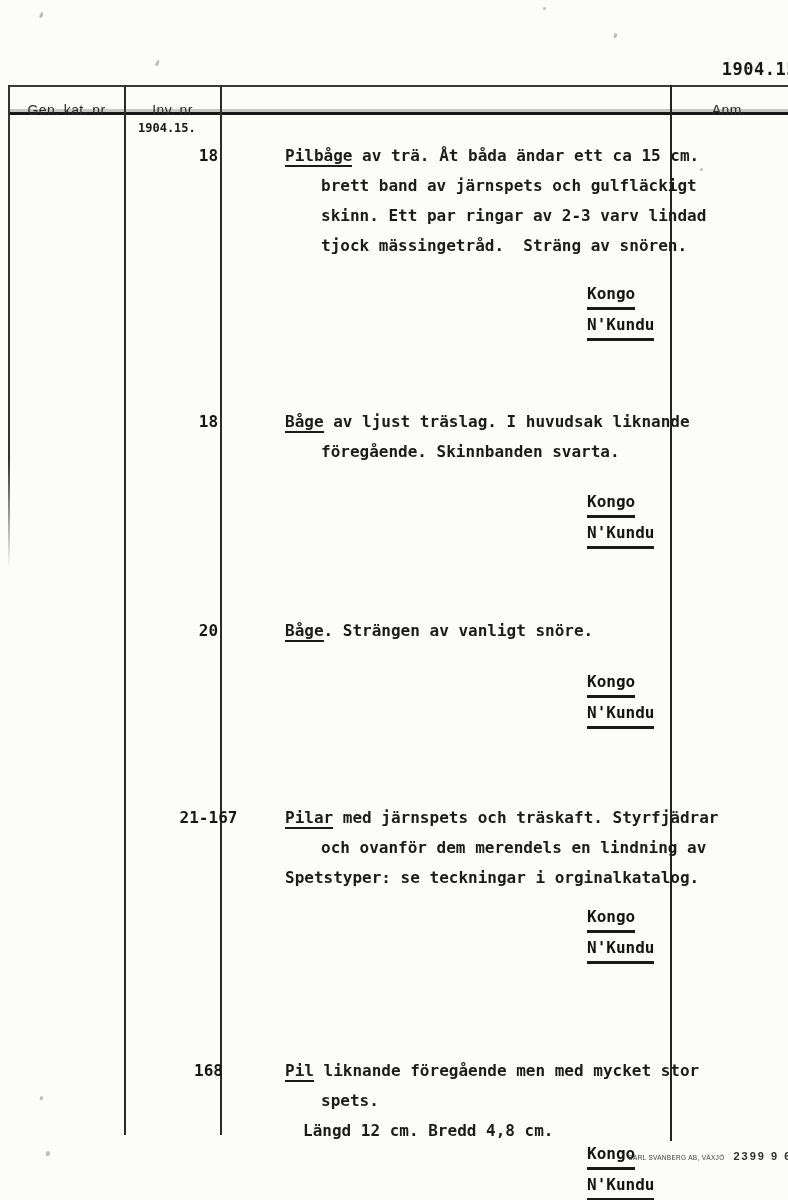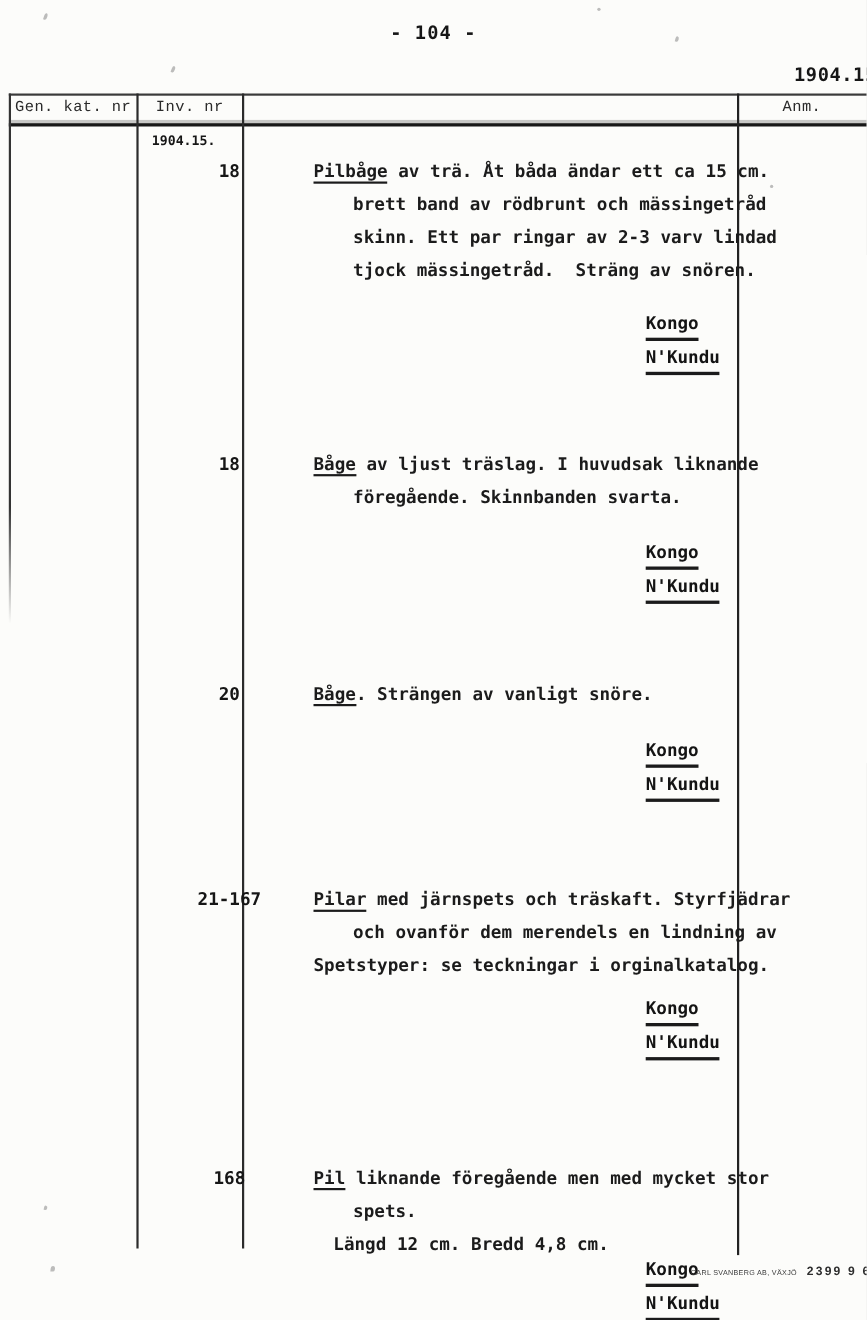--- a/index.html
+++ b/index.html
@@ -21,21 +21,21 @@
   .hline{position:absolute;left:8px;right:0;background:#242424;}
   .line-top{top:85px;height:2px;background:#3a3a3a;}
   .line-header-bottom{top:112px;height:3px;background:#171717;box-shadow:0 -3px 0 rgba(40,40,40,.25);}
   .vline{position:absolute;width:2px;background:#2b2b2b;}
   .v-left{left:8px;top:85px;height:482px;
     background:linear-gradient(#333 0 78%,rgba(51,51,51,0) 100%);}
   .v-1{left:124px;top:85px;height:1050px;}
   .v-2{left:220px;top:85px;height:1050px;}
   .v-3{left:670px;top:85px;height:1056px;background:#222;}
   
-  .hdr{position:absolute;top:90px;font-family:Liberation Mono, monospace;
+  .hdr{position:absolute;top:102px;font-family:Liberation Sans, sans-serif;
     font-size:14px;color:#2a2a2a;text-align:center;letter-spacing:.4px;}
   .hdr-gen{left:8px;width:117px;}
   .hdr-inv{left:124px;width:97px;}
   .hdr-anm{left:670px;width:118px;}
   
   .series-label{position:absolute;left:138px;top:121px;font-size:12px;}
   .entry{position:absolute;left:124px;width:664px;display:grid;grid-template-columns:97px 1fr;padding-left:36px;}
   .entry-0{top:141px;} .entry-1{top:407px;} .entry-2{top:616px;} .entry-3{top:803px;} .entry-4{top:1056px;}
   .inv{font-size:16px;line-height:30px;text-align:center;font-weight:bold;color:#161616;}
   .desc{font-size:16px;}
@@ -75,42 +75,41 @@
 
   <div class="speck sp1"></div>
   <div class="speck sp2"></div>
   <div class="speck sp3"></div>
   <div class="speck sp4"></div>
   <div class="speck sp5"></div>
   <div class="speck sp6"></div>
   <div class="speck sp7"></div>
   <div class="speck sp8"></div>
 
-  <div class="page-number tw">- 104 -</div>
   <div class="catalog-ref tw">1904.15</div>
 
   <div class="hline line-top"></div>
   <div class="hline line-header-bottom"></div>
   <div class="vline v-left"></div>
   <div class="vline v-1"></div>
   <div class="vline v-2"></div>
   <div class="vline v-3"></div>
 
   <div class="hdr hdr-gen">Gen. kat. nr</div>
   <div class="hdr hdr-inv">Inv. nr</div>
   <div class="hdr hdr-anm">Anm.</div>
 
   <div class="series-label tw">1904.15.</div>
 
   <div id="entries">
       <div class="entry entry-0">
         <div class="inv tw">18</div>
         <div class="desc">
           <div class="line ind-0"><span class="lead">Pilbåge</span><span> av trä. Åt båda ändar ett ca 15 cm.</span></div>
-          <div class="line ind-1"><span>brett band av rödbrunt och mässingetråd</span></div>
+          <div class="line ind-1"><span>brett band av järnspets och gulfläckigt</span></div>
           <div class="line ind-1"><span>skinn. Ett par ringar av 2-3 varv lindad</span></div>
           <div class="line ind-1"><span>tjock mässingetråd.  Sträng av snören.</span></div>
           <div class="origin">
             <div class="origin-line">Kongo</div>
             <div class="origin-line">N'Kundu</div>
           </div>
         </div>
       </div>
       <div class="entry entry-1">
         <div class="inv tw">18</div>

